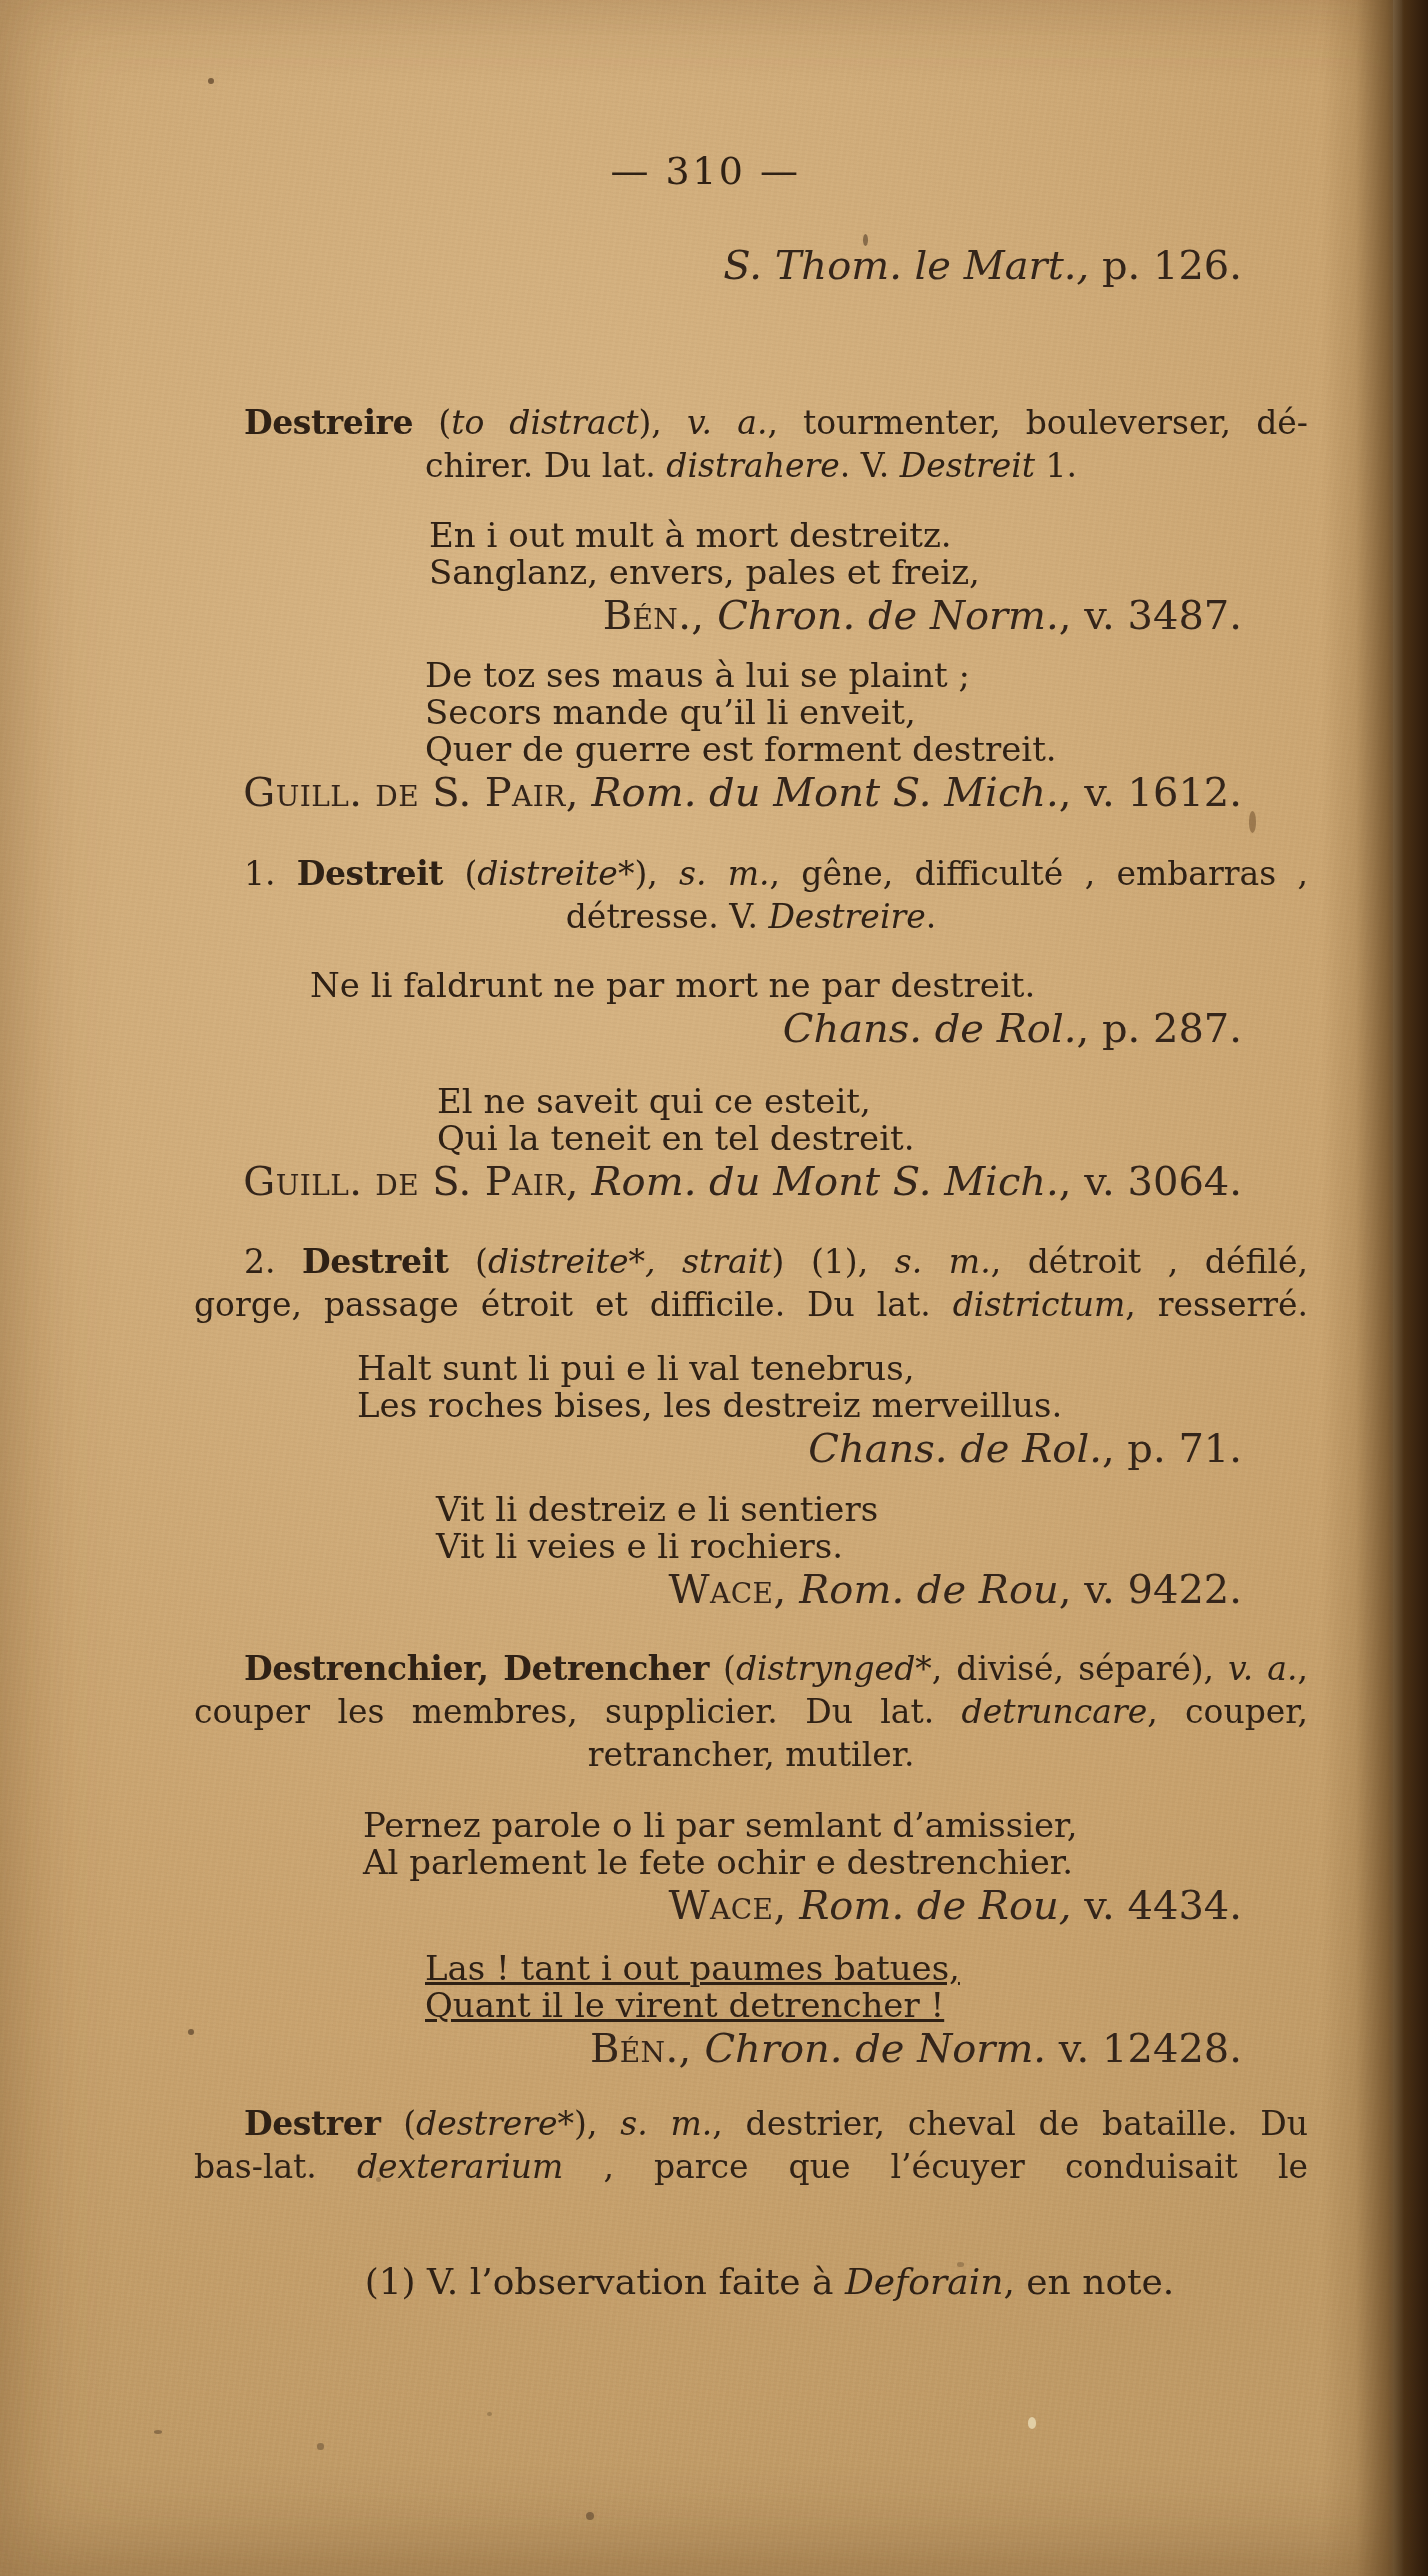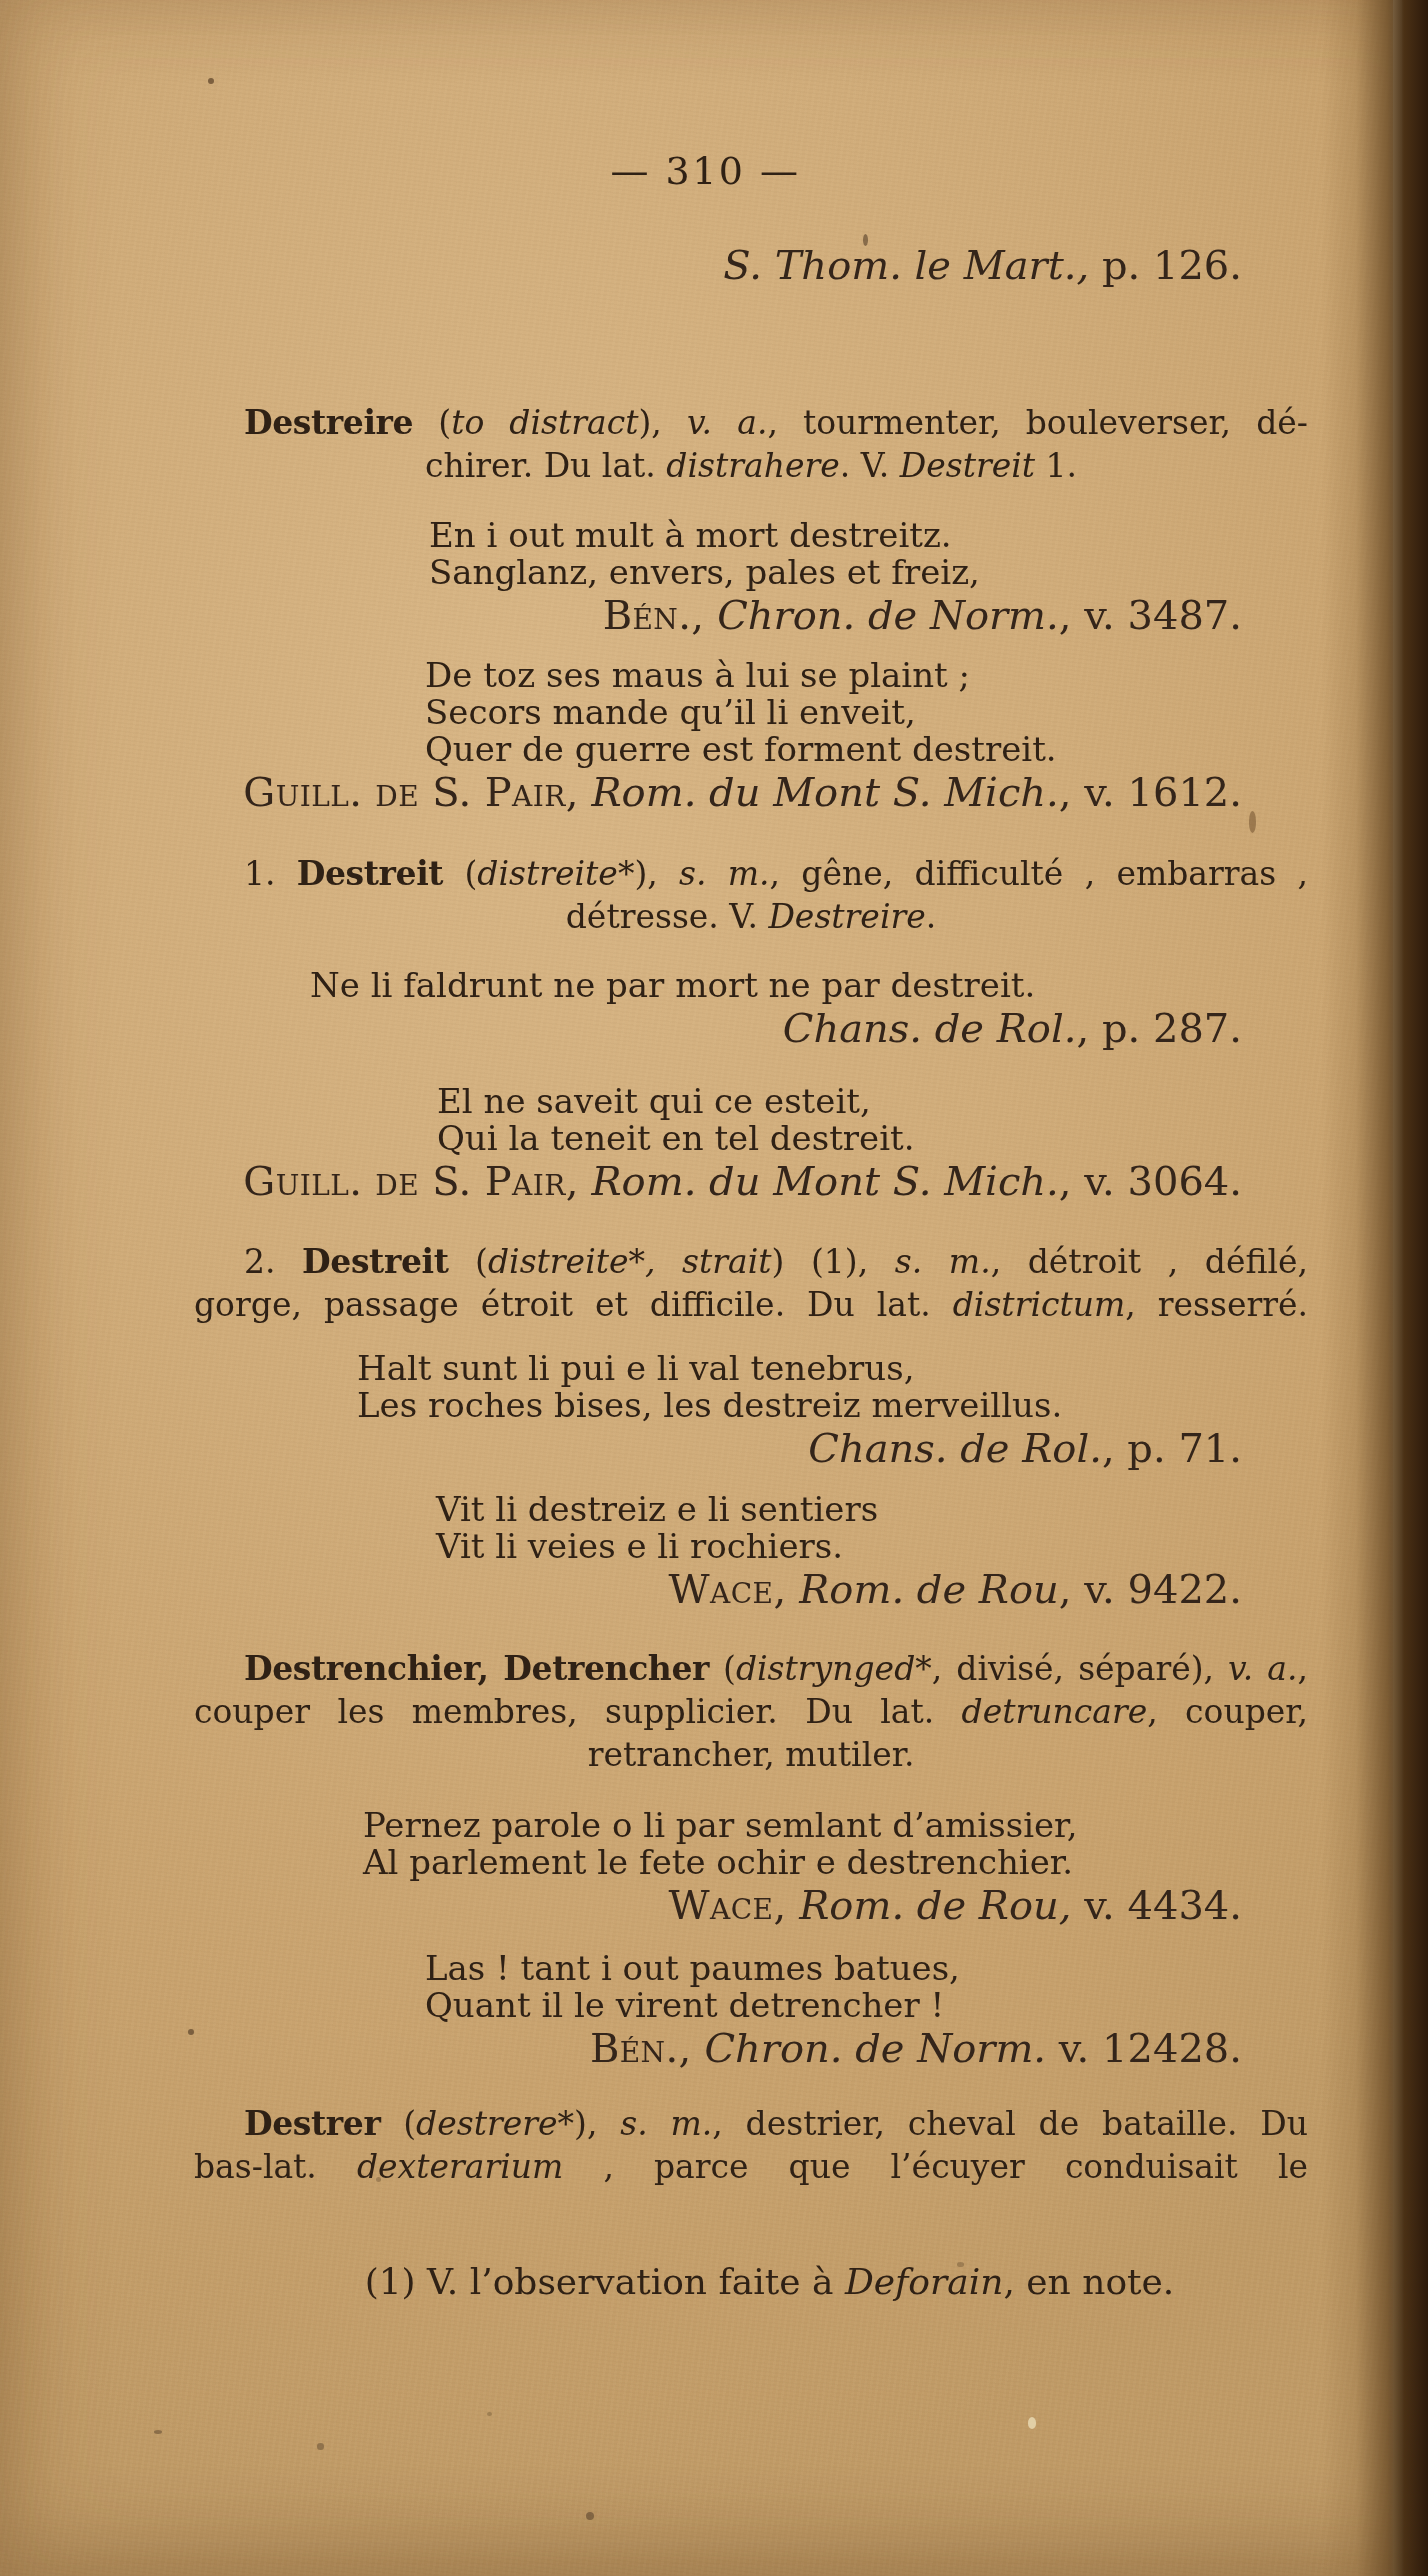--- a/index.html
+++ b/index.html
@@ -142,21 +142,21 @@
         <div class="entry-line"><span class="seg-r">retrancher, mutiler.</span></div>
       </div>
       <div class="block verse-block" style="top: 1807px;">
         <div style="margin-left: 169px;">
           <div class="verse-line"><span class="seg-r">Pernez parole o li par semlant d’amissier,</span></div>
           <div class="verse-line"><span class="seg-r">Al parlement le fete ochir e destrenchier.</span></div>
         </div>
         <div class="attr-line"><span class="seg-sc">Wace,</span><span class="seg-r"> </span><span class="seg-i">Rom. de Rou,</span><span class="seg-r"> v. 4434.</span></div>
       </div>
       <div class="block verse-block" style="top: 1950px;">
-        <div style="margin-left: 231px;">
+        <div style="margin-left: 231px; text-decoration: underline;">
           <div class="verse-line"><span class="seg-r">Las ! tant i out paumes batues,</span></div>
           <div class="verse-line"><span class="seg-r">Quant il le virent detrencher !</span></div>
         </div>
         <div class="attr-line"><span class="seg-sc">Bén.,</span><span class="seg-r"> </span><span class="seg-i">Chron. de Norm.</span><span class="seg-r"> v. 12428.</span></div>
       </div>
       <div class="block entry-block" style="top: 2102px;">
         <div class="entry-line just first"><span class="seg-b">Destrer</span><span class="seg-r"> (</span><span class="seg-i">destrere*</span><span class="seg-r">), </span><span class="seg-i">s. m.</span><span class="seg-r">, destrier, cheval de bataille. Du</span></div>
         <div class="entry-line just"><span class="seg-r">bas-lat. </span><span class="seg-i">dexterarium</span><span class="seg-r"> , parce que l’écuyer conduisait le</span></div>
       </div>
       <div class="block footnote-block" style="top: 2263px;">

